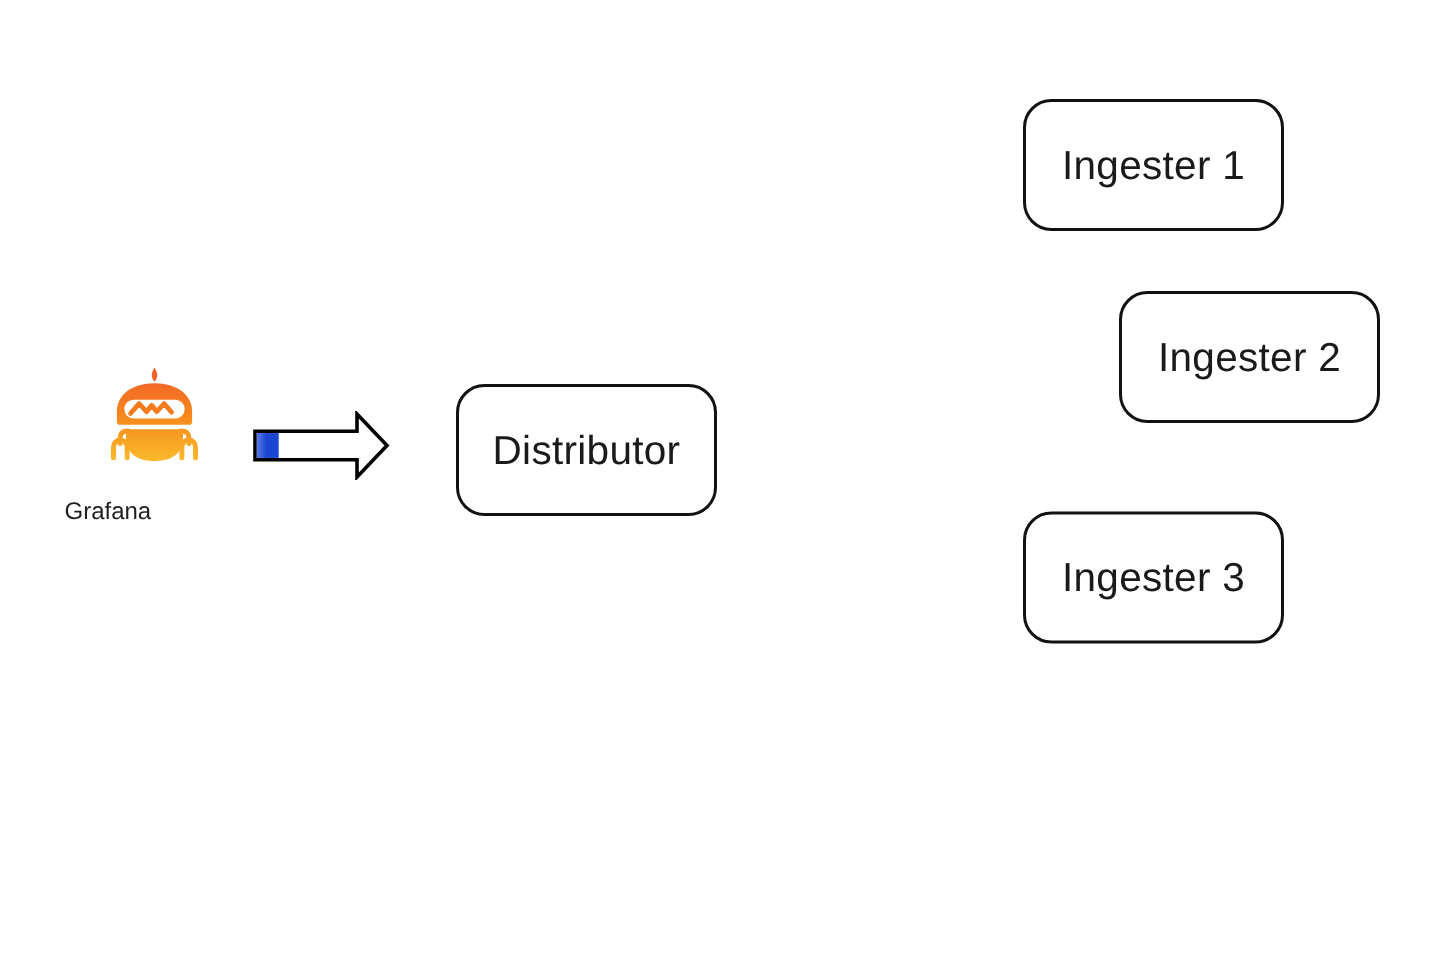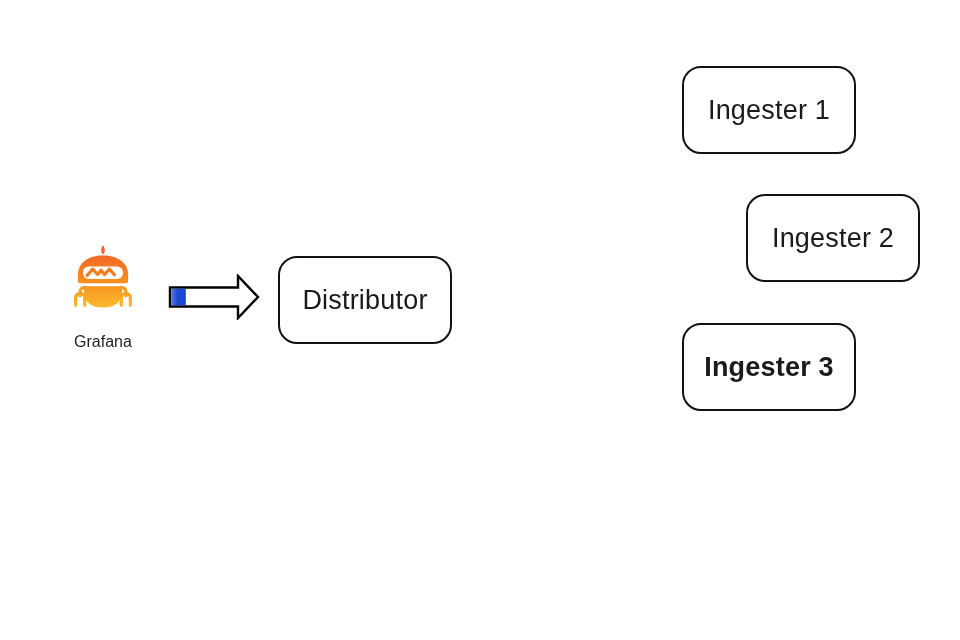--- a/index.html
+++ b/index.html
@@ -25,32 +25,32 @@
     border-radius: 19px;
     background: #ffffff;
     display: flex;
     align-items: center;
     justify-content: center;
     font-size: 27px;
     color: #1a1a1a;
     letter-spacing: 0.2px;
     white-space: nowrap;
   }
-  .distributor-box { left: 278px; top: 256px; }
+  .distributor-box { left: 304px; top: 256px; }
   .ingester-1 { left: 682px; top: 66px; }
   .ingester-2 { left: 706px; top: 194px; margin-left: 40px; }
-  .ingester-3 { left: 682px; top: 323px; font-weight: bold; }
+  .ingester-3 { left: 682px; top: 341px; }
   .ingester-4 { left: 682px; top: 452px; }
 
   .agent-group {
     position: absolute;
     left: 43px;
     top: 244px;
     width: 120px;
-    text-align: center;
+    text-align: left;
   }
   .agent-icon-svg {
     display: block;
     margin: 0 auto;
     width: 76px;
     height: 73px;
   }
   .agent-label {
     margin-top: 12px;
     font-size: 16px;

